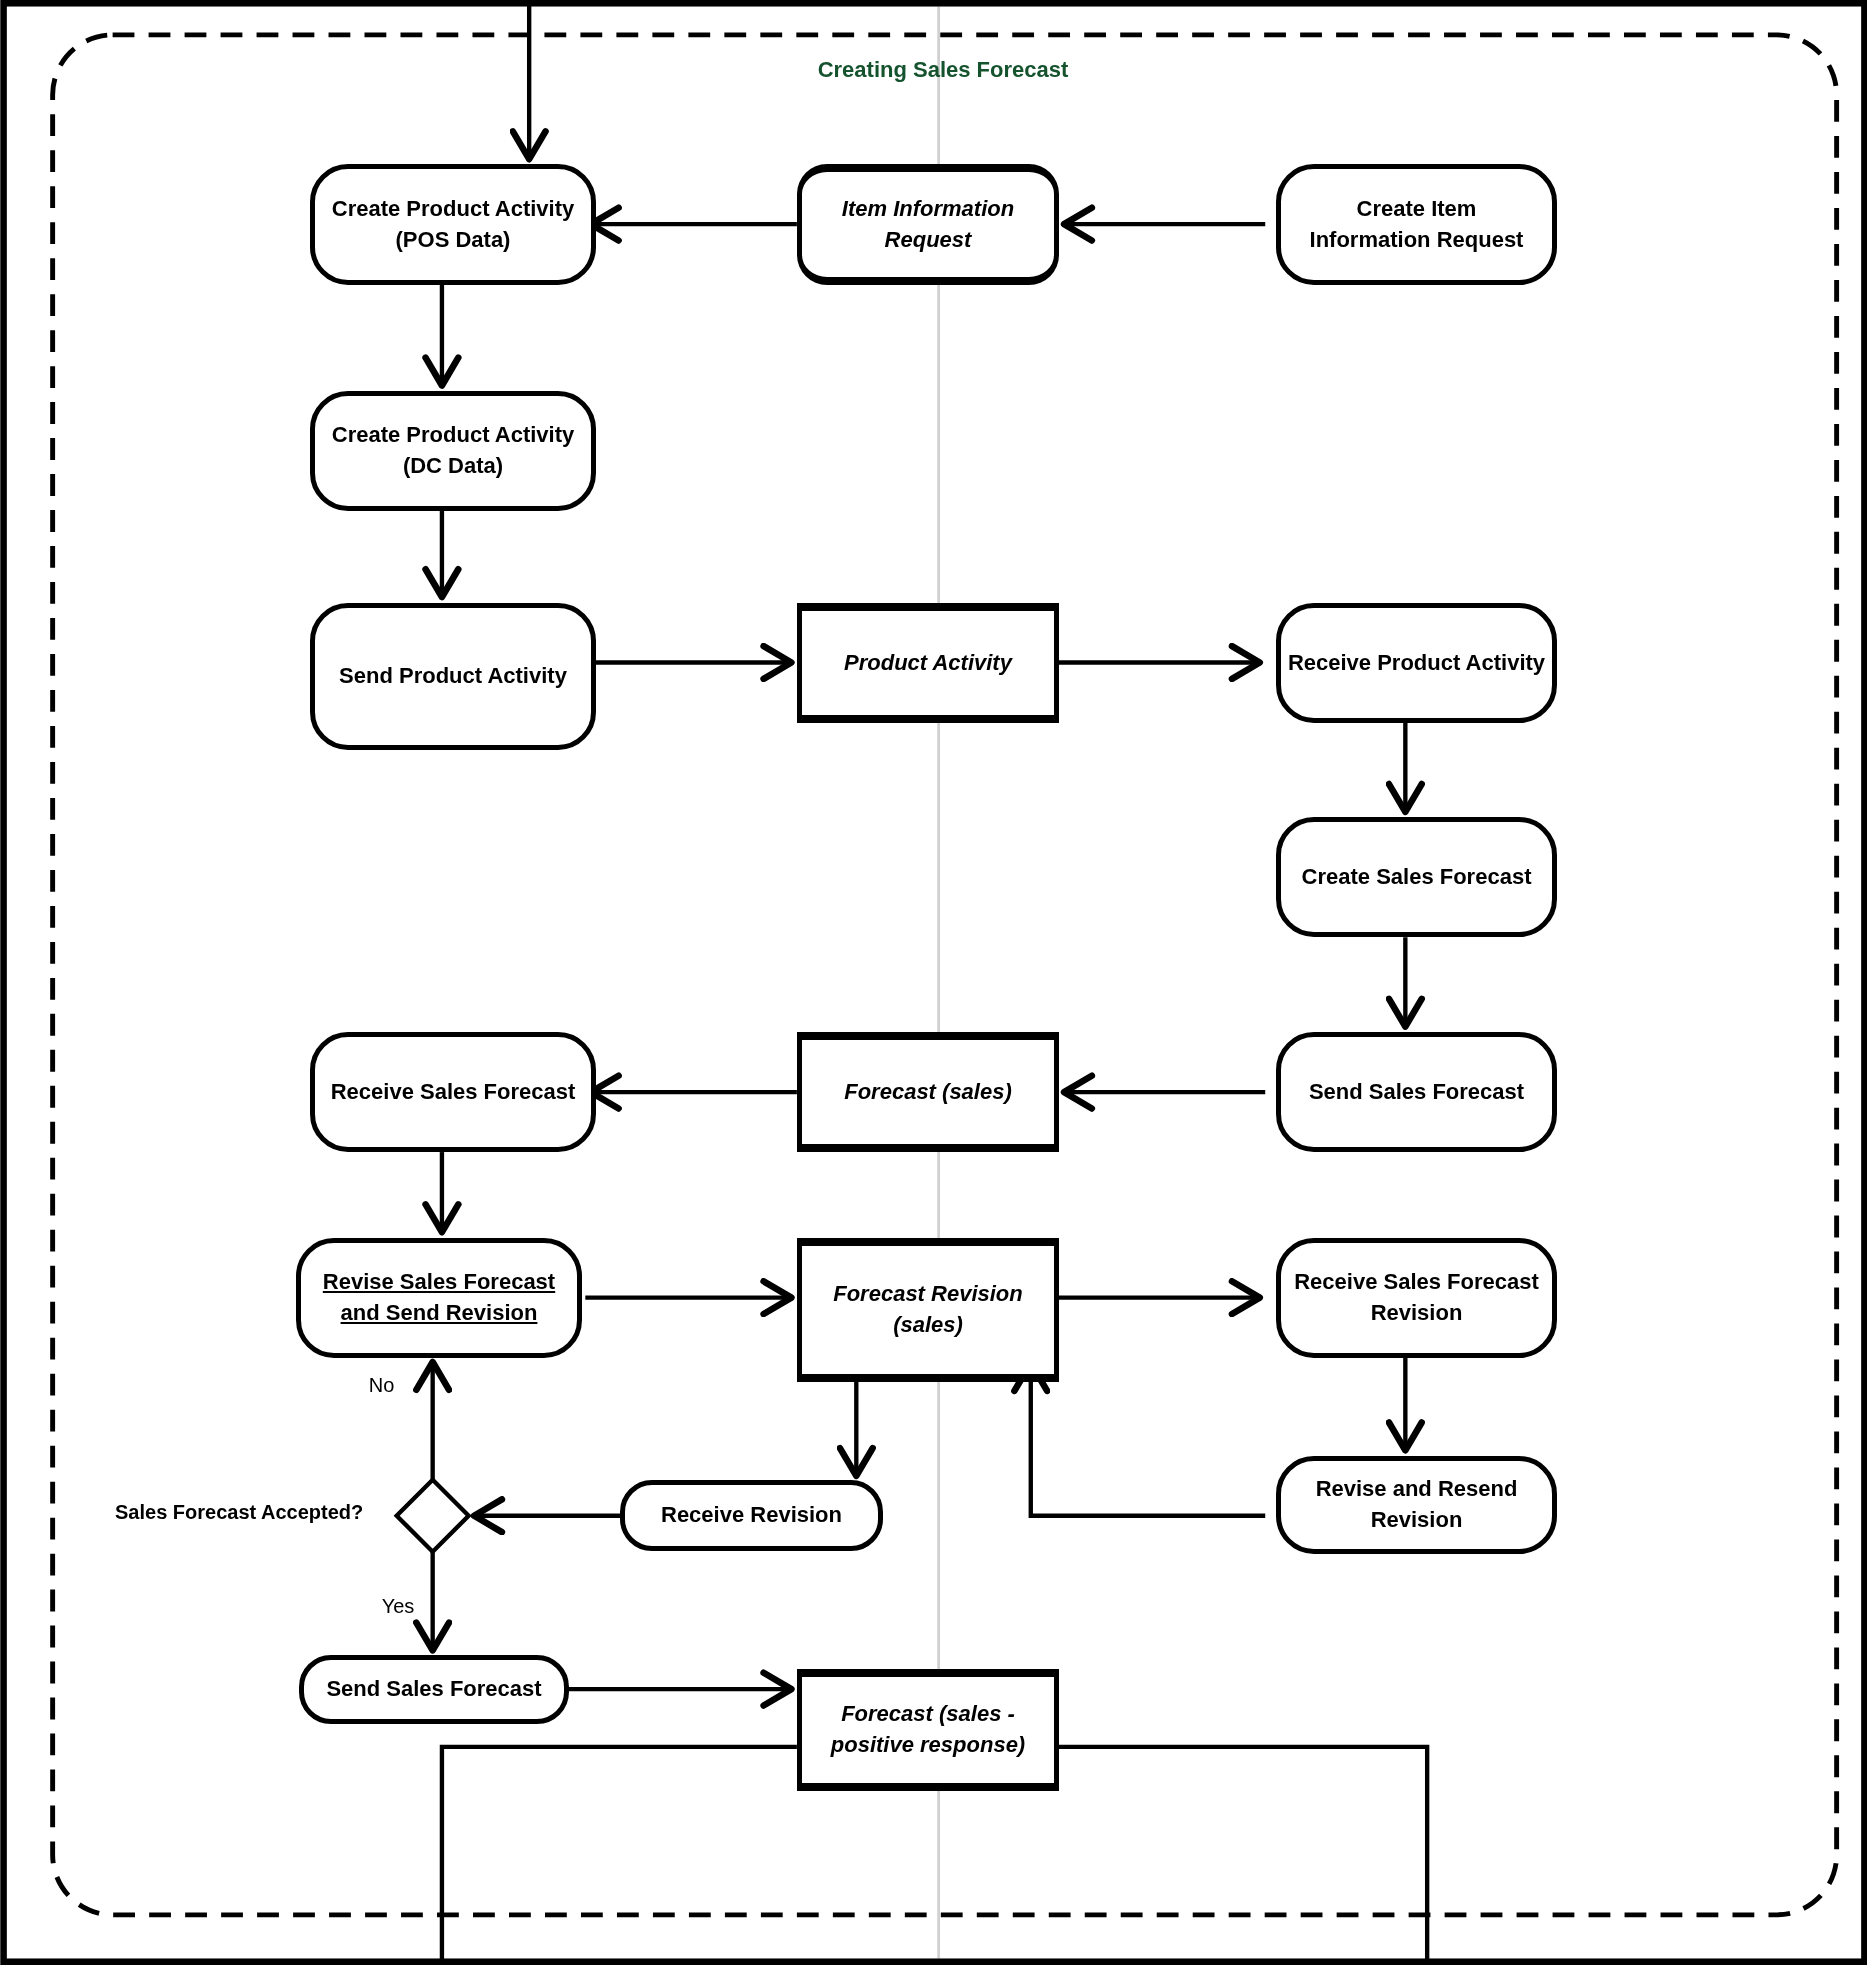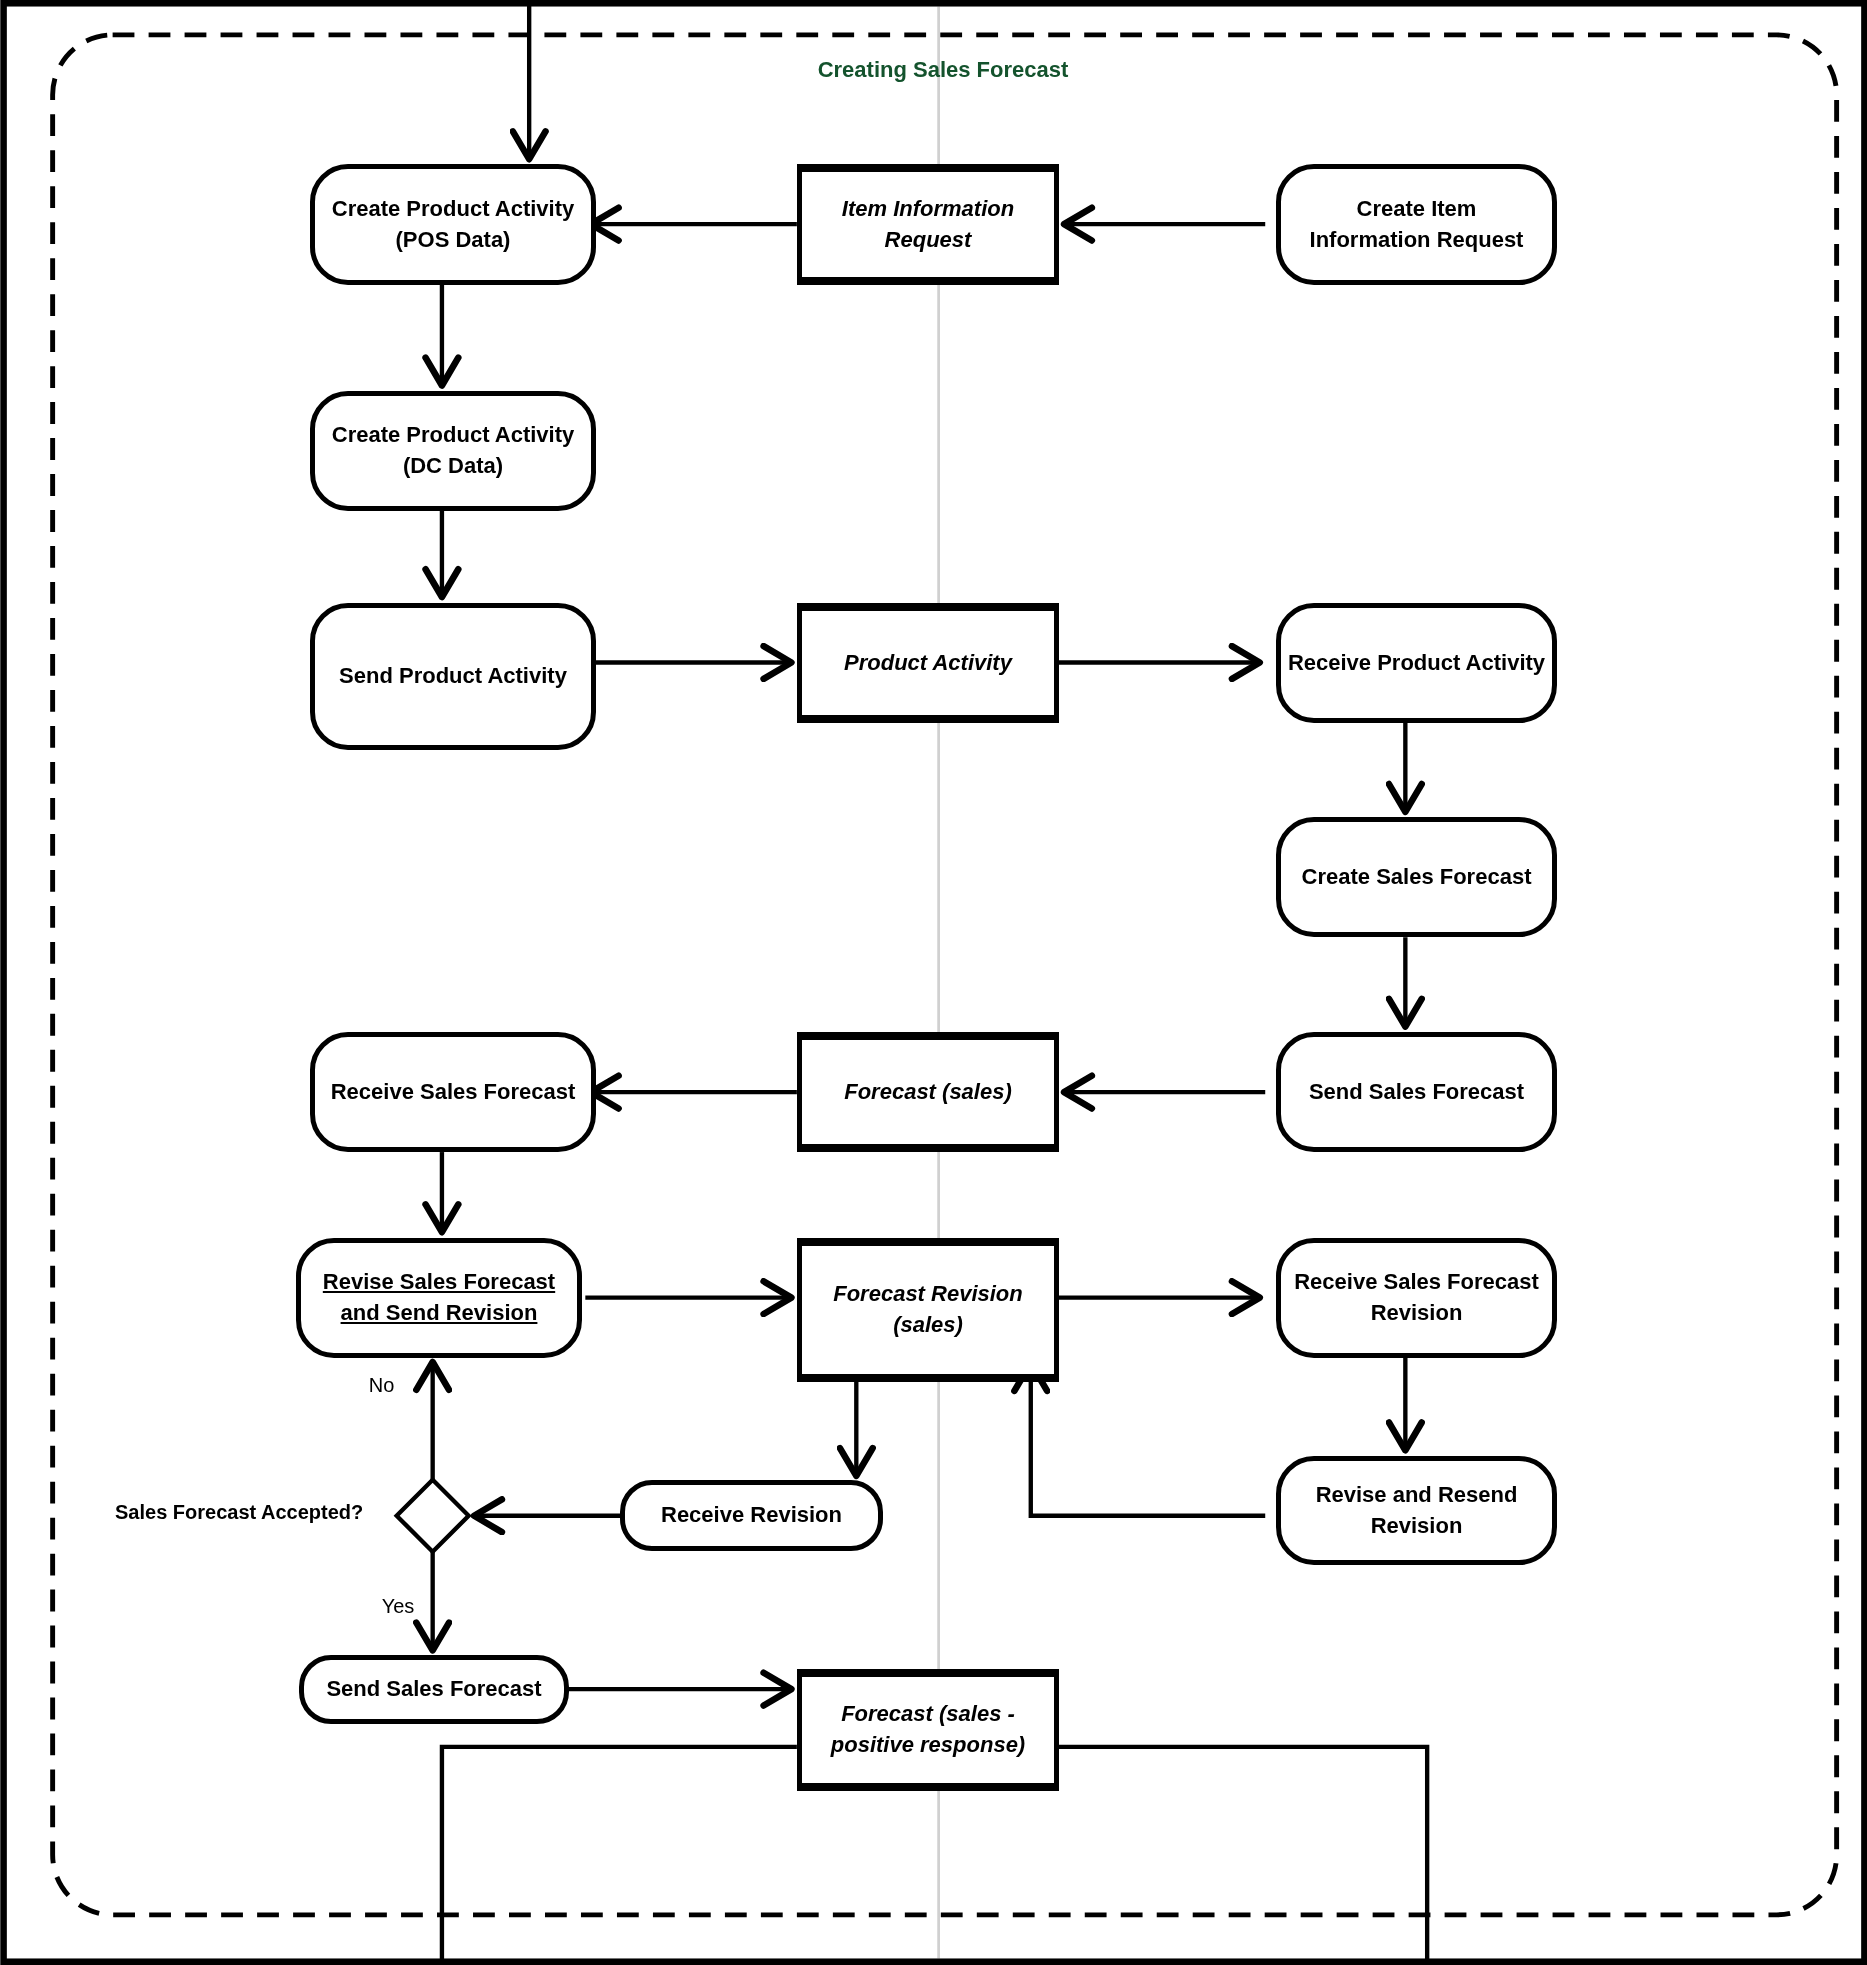--- a/index.html
+++ b/index.html
@@ -106,21 +106,21 @@
 
     <path d="M793,2714 L859,2780 L793,2846 L727,2780 Z" fill="#ffffff" stroke="#000000" stroke-width="8"></path>
 
     <rect x="6" y="6" width="3413" height="3592" fill="none" stroke="#000000" stroke-width="12"></rect>
   </svg>
 
   <div class="page-title" style="left:752px; top:57px; width:382px;">Creating Sales Forecast</div>
 
   <div class="node rounded" style="left:299px; top:164px; width:286px; height:121px;">Create Product Activity
 (POS Data)</div>
-  <div class="node msg" style="left:797px; top:164px; width:262px; height:121px;">Item Information
+  <div class="node msg" style="left:797px; top:164px; width:262px; height:121px;border-radius:30px;">Item Information
 Request</div>
   <div class="node rounded" style="left:1265px; top:164px; width:281px; height:121px;">Create Item
 Information Request</div>
 
   <div class="node rounded" style="left:299px; top:391px; width:286px; height:120px;">Create Product Activity
 (DC Data)</div>
 
   <div class="node rounded" style="left:299px; top:603px; width:286px; height:147px;">Send Product Activity</div>
   <div class="node msg" style="left:797px; top:603px; width:262px; height:120px;">Product Activity</div>
   <div class="node rounded" style="left:1265px; top:603px; width:281px; height:120px;">Receive Product Activity</div>
@@ -132,21 +132,21 @@
   <div class="node rounded" style="left:1265px; top:1032px; width:281px; height:120px;">Send Sales Forecast</div>
 
   <div class="node rounded" style="left:285px; top:1238px; width:286px; height:120px;text-decoration:underline;">Revise Sales Forecast
 and Send Revision</div>
   <div class="node msg" style="left:797px; top:1238px; width:262px; height:144px;">Forecast Revision
 (sales)</div>
   <div class="node rounded" style="left:1265px; top:1238px; width:281px; height:120px;">Receive Sales Forecast
 Revision</div>
 
   <div class="node rounded-sm" style="left:620px; top:1480px; width:263px; height:71px;">Receive Revision</div>
-  <div class="node rounded" style="left:1265px; top:1456px; width:281px; height:109px;">Revise and Resend
+  <div class="node rounded" style="left:1265px; top:1456px; width:281px; height:98px;">Revise and Resend
 Revision</div>
 
   <div class="float-label" style="left:115px; top:1501px; width:270px; text-align:left;font-weight:bold;">Sales Forecast Accepted?</div>
   <div class="float-label" style="left:349px; top:1374px; width:65px; text-align:center;">No</div>
   <div class="float-label" style="left:360px; top:1595px; width:76px; text-align:center;">Yes</div>
 
   <div class="node rounded-sm" style="left:299px; top:1655px; width:270px; height:69px;">Send Sales Forecast</div>
   <div class="node msg" style="left:797px; top:1669px; width:262px; height:122px;">Forecast (sales -
 positive response)</div>
 

